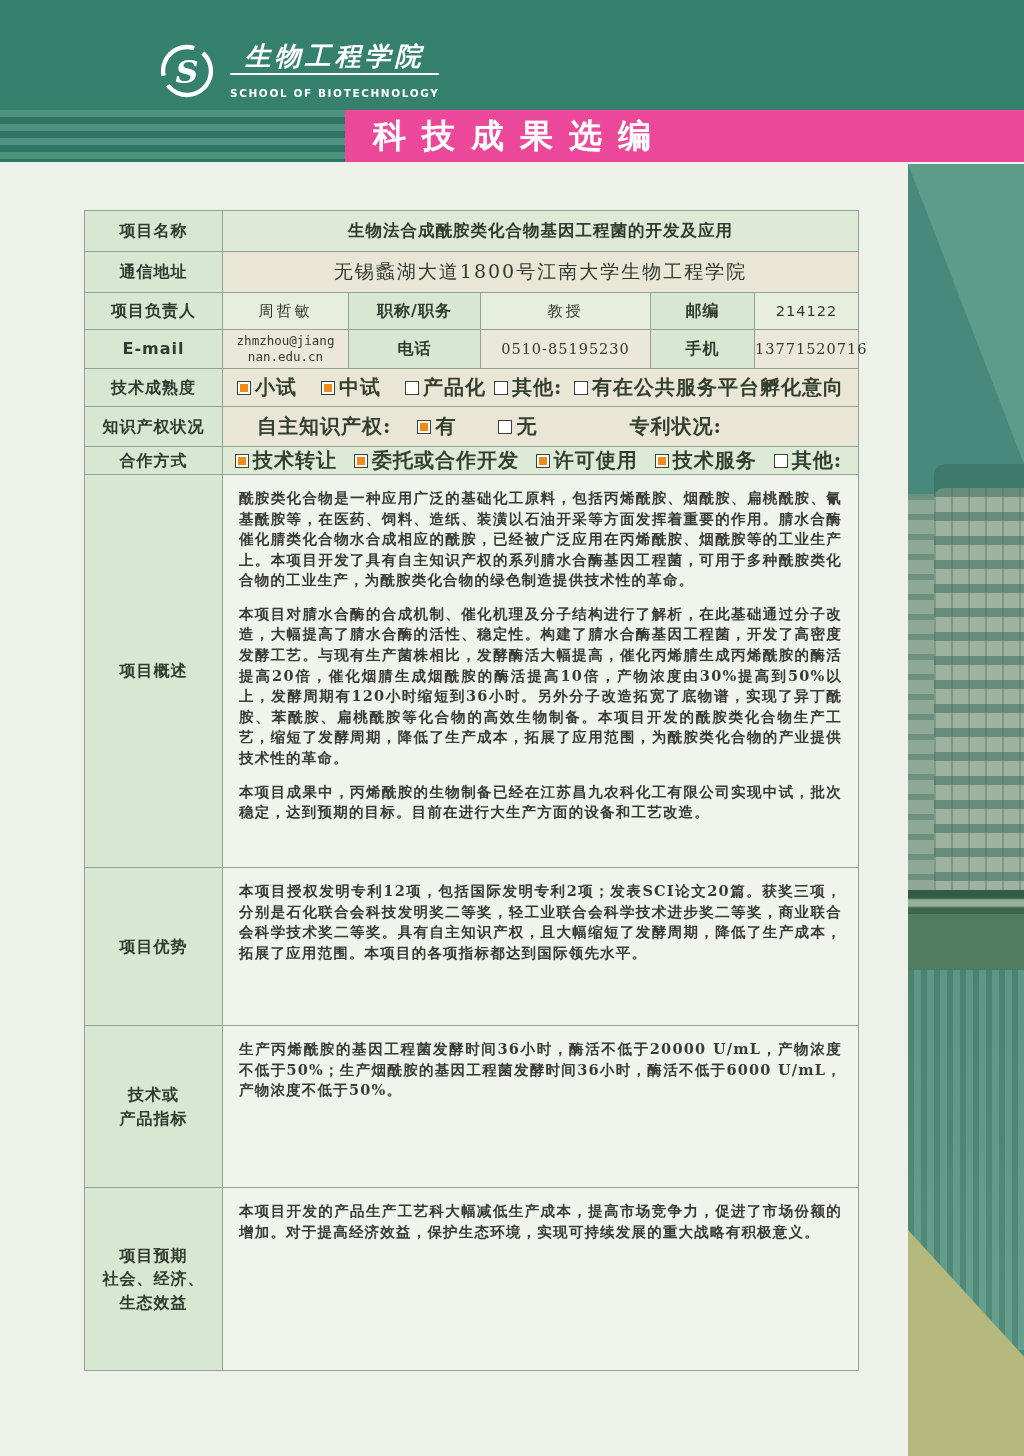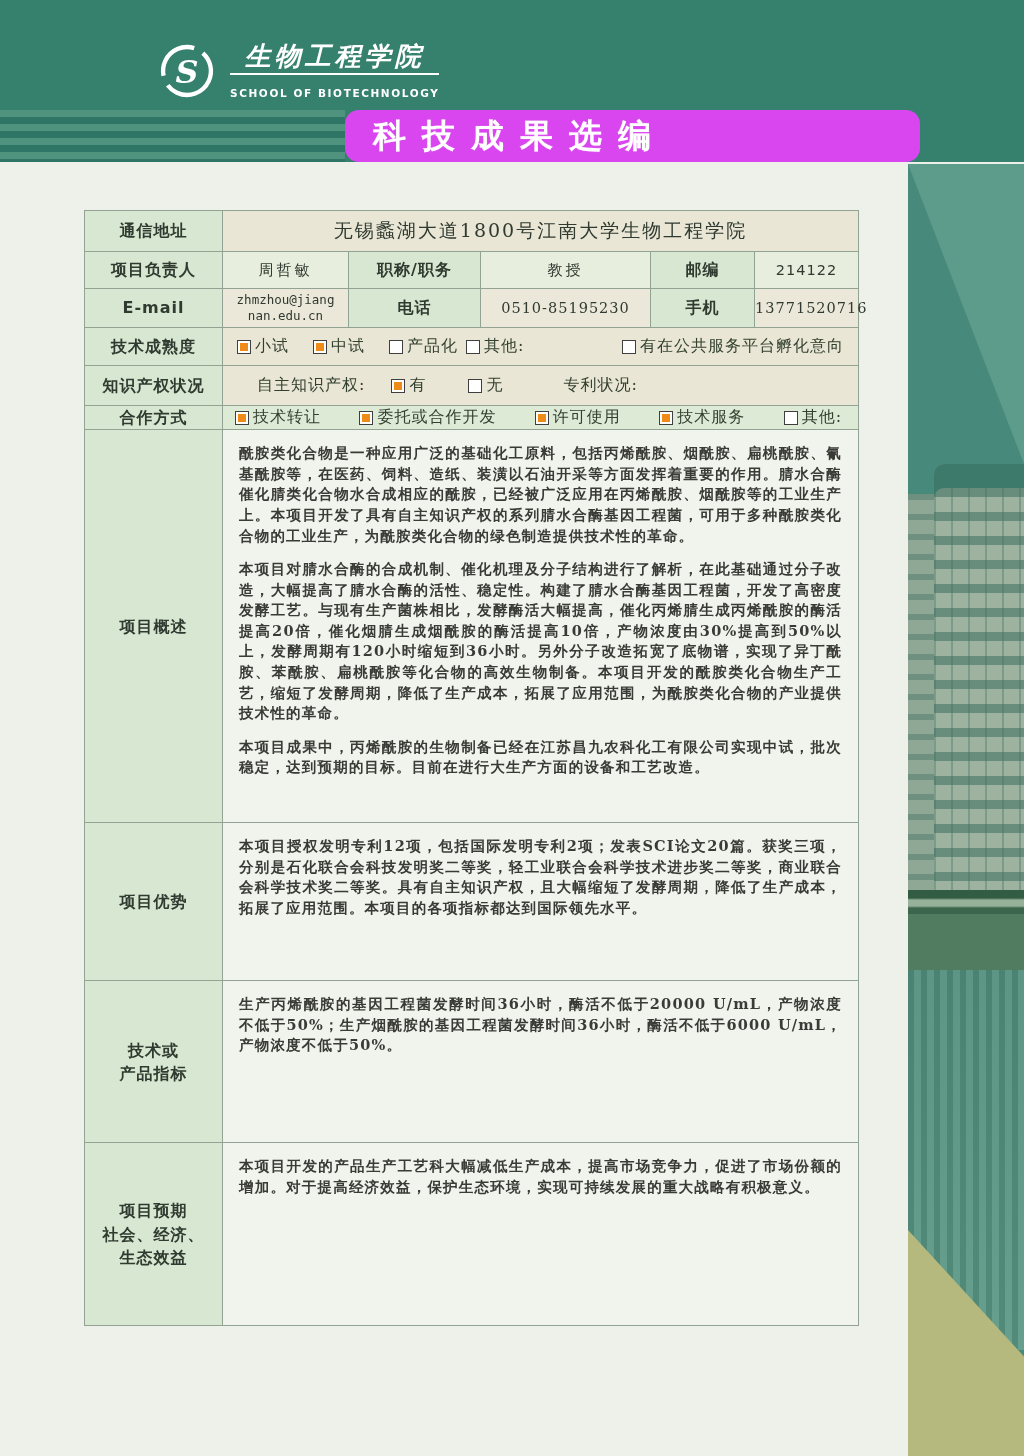--- a/index.html
+++ b/index.html
@@ -24,22 +24,22 @@
   }
   .logo-en {
     color:#ffffff; font-size:10.5px; letter-spacing:1.6px; font-weight:bold;
     border-top:2px solid #ffffff; padding-top:12px; margin-top:2px;
   }
   .stripes {
     position:absolute; left:0; top:110px; width:345px; height:52px;
     background:repeating-linear-gradient(180deg,#4f937f 0 7px,#2e7565 7px 14px);
   }
   .gold-band {
-    position:absolute; left:345px; top:110px; width:575px; height:52px;
-    background:#d946ef; display:flex; align-items:center;border-radius:14px;
+    position:absolute; left:345px; top:110px; width:679px; height:52px;
+    background:#ec4899; display:flex; align-items:center;
   }
   .gold-band-title {
     color:#ffffff; font-size:33px; font-weight:bold; letter-spacing:16px;
     padding-left:28px; white-space:nowrap;
     text-shadow:0 0 1px rgba(255,255,255,.4);
   }
 
   
   .side-strip { position:absolute; left:908px; top:164px; width:116px; height:1292px; background:#47897b; overflow:hidden; }
   .strip-highlight { position:absolute; left:0; top:0; width:100%; height:300px; background:#5d9b8b; clip-path:polygon(0 0,100% 0,100% 100%); }
@@ -98,21 +98,21 @@
   .addr { text-align:center; font-size:19px; letter-spacing:2px; }
   .center { text-align:center; }
   .name-val { font-size:15px; letter-spacing:3px; }
   .num-val  { font-size:14.5px; letter-spacing:1px; }
   .email-label { font-size:19px; font-weight:normal; letter-spacing:1px; }
   .email-val {
     font-family:"DejaVu Sans Mono","Liberation Mono",monospace;
     font-size:12.5px; word-break:break-all; line-height:1.3; padding:0 10px; text-align:center;
   }
 
-  .cbrow { display:flex; align-items:center; padding:0 14px; font-size:16px; }
+  .cbrow { display:flex; align-items:center; padding:0 14px; font-size:20px;font-weight:bold; }
   .cbitem { display:inline-flex; align-items:center; cursor:pointer; white-space:nowrap; }
   .box {
     width:14px; height:14px; border:1.6px solid #3f3f3f; background:#ffffff;
     display:inline-block; margin-right:4px; flex:0 0 auto;
   }
   .cbitem.checked .box { background:#f08a18; box-shadow:inset 0 0 0 2px #ffffff; }
   .cbtext { font-family:"DejaVu Serif","Liberation Serif",serif; color:#33402f; letter-spacing:1px; }
 
   .longcell { vertical-align:top !important; padding:13px 16px 10px 16px;font-weight:bold; }
   .longcell p {
@@ -154,20 +154,24 @@
   <colgroup>
     <col style="width:138px">
       <col style="width:126px">
       <col style="width:132px">
     <col style="width:170px">
       <col style="width:104px">
       <col style="width:104px">
   </colgroup>
 
   <tbody>
+      <tr style="height:41px">
+    <td class="lbl">项目名称</td>
+    <td class="val-green title-text" colspan="5">生物法合成酰胺类化合物基因工程菌的开发及应用</td>
+  </tr>
 
   <tr style="height:41px">
     <td class="lbl">通信地址</td>
     <td class="val-beige kai addr" colspan="5">无锡蠡湖大道1800号江南大学生物工程学院</td>
   </tr>
 
   <tr style="height:37px">
     <td class="lbl">项目负责人</td>
     <td class="val-row3 kai center name-val">周哲敏</td>
     <td class="lbl">职称/职务</td>
@@ -219,21 +223,21 @@
       <div class="cbrow">
         <span class="cbtext" style="margin-left:20px">自主知识产权:</span>
         <span class="cbitem checked" style="margin-left:26px">
           <span class="box"></span>
           <span class="cbtext">有</span>
         </span>
         <span class="cbitem" style="margin-left:42px">
           <span class="box"></span>
           <span class="cbtext">无</span>
         </span>
-        <span class="cbtext" style="margin-left:60px">专利状况:</span>
+        <span class="cbtext" style="margin-left:92px">专利状况:</span>
       </div>
     </td>
   </tr>
 
   <tr style="height:22px">
     <td class="lbl">合作方式</td>
     <td class="val-green" colspan="5">
       <div class="cbrow" style="justify-content:space-between; padding:0 16px 0 12px">
         <span class="cbitem checked">
           <span class="box"></span>

